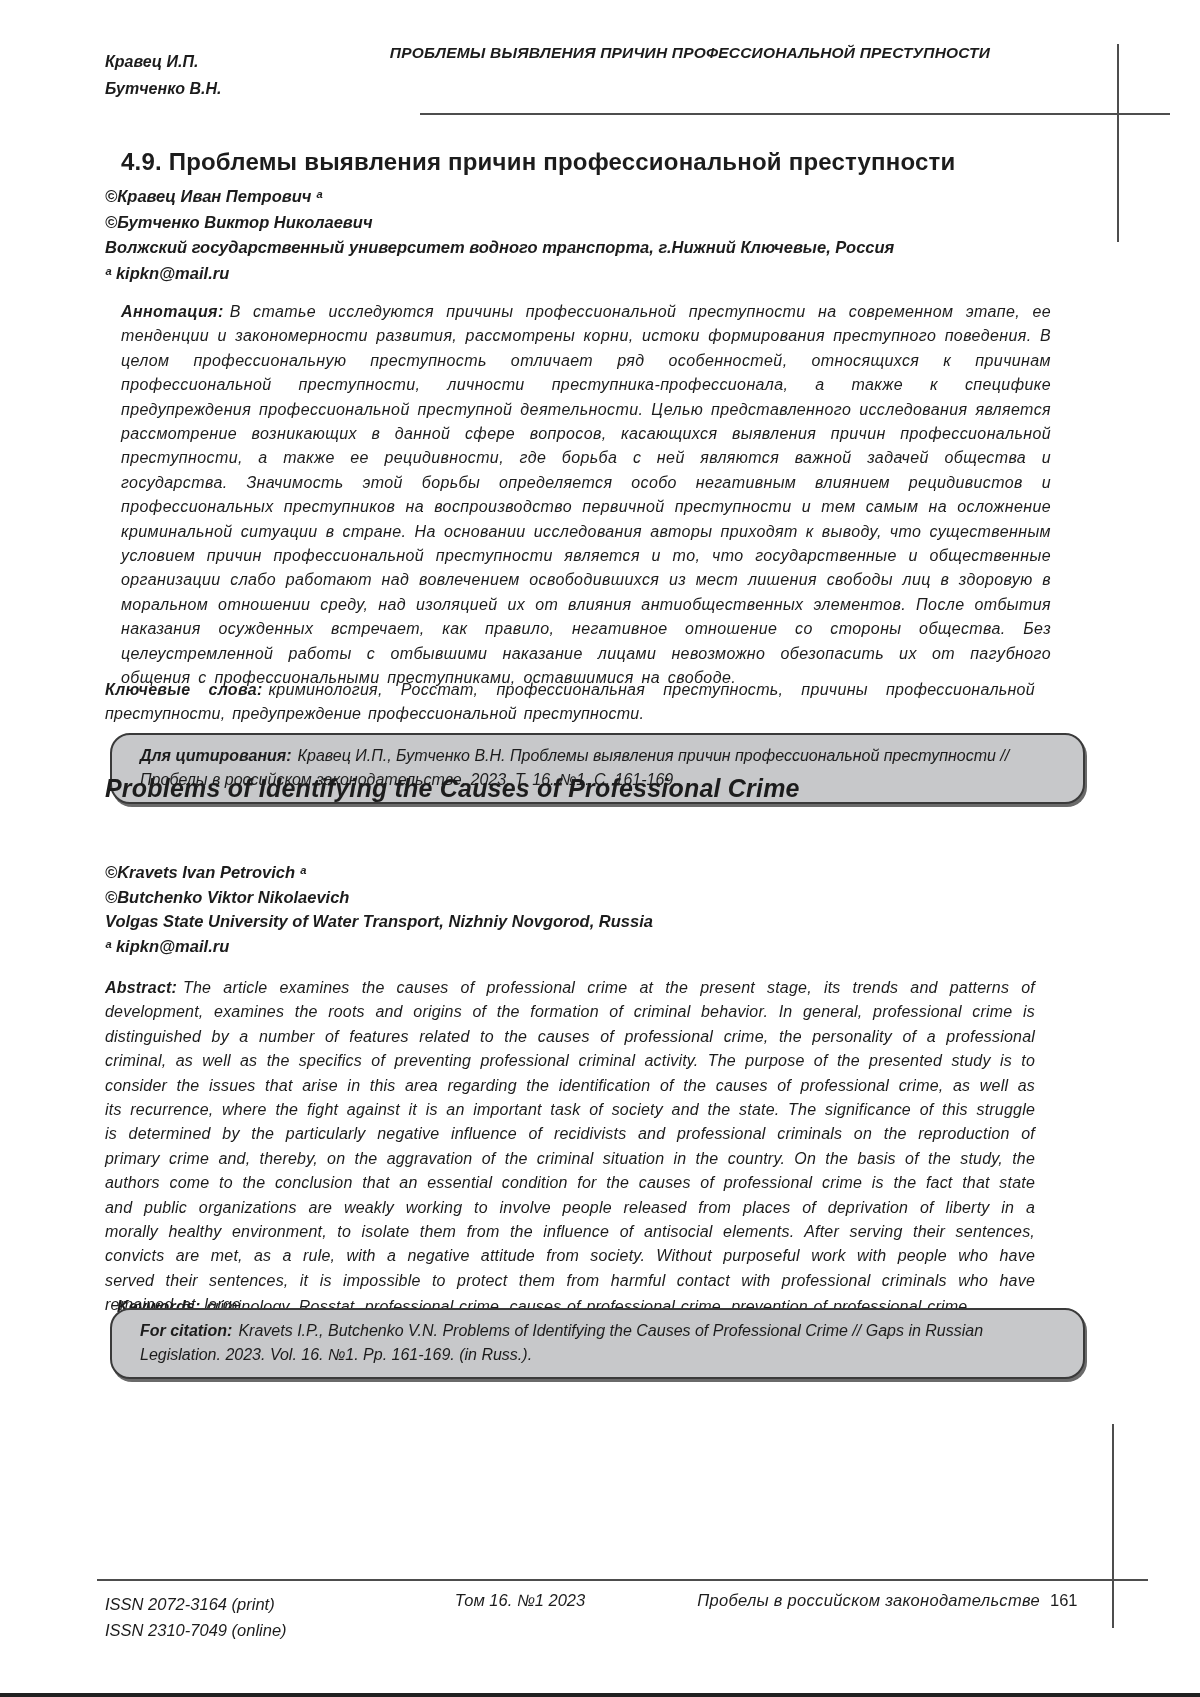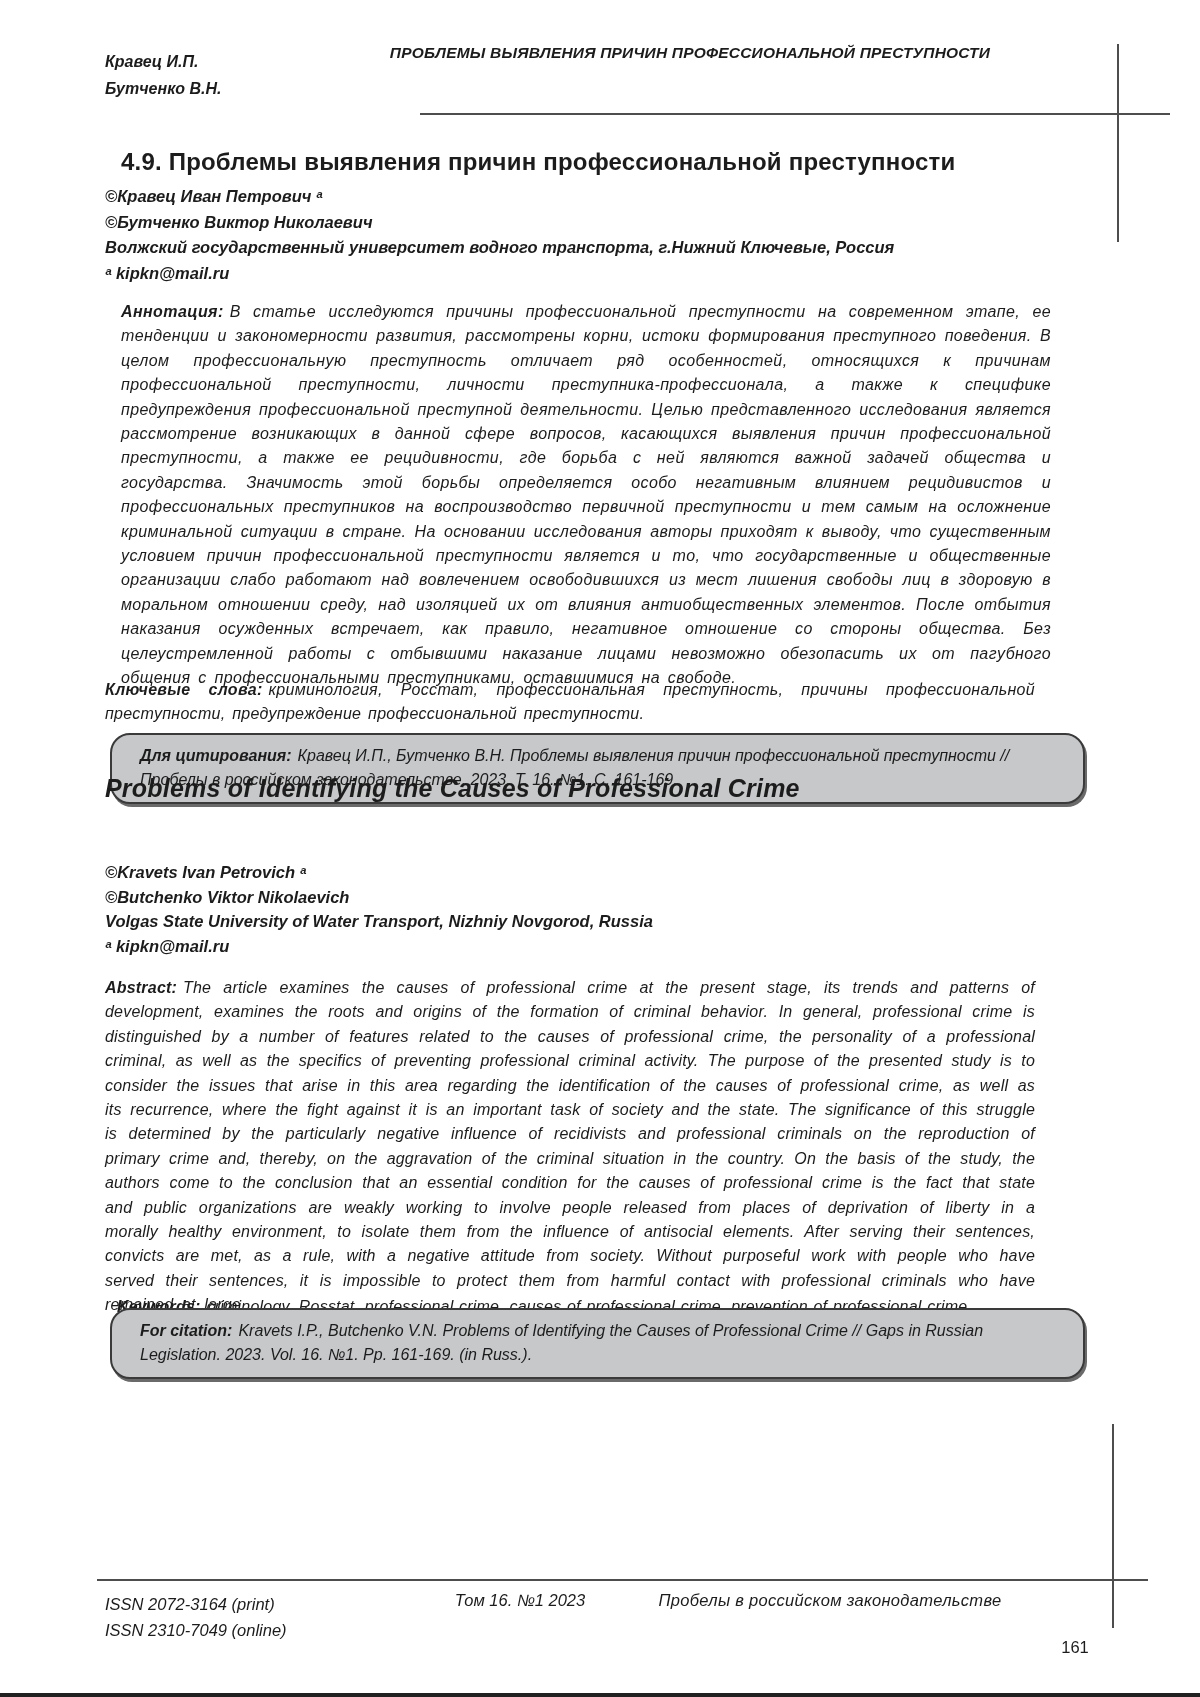--- a/index.html
+++ b/index.html
@@ -33,22 +33,22 @@
   .cite-ru{top:733px;}
   .cite-en{top:1308px;}
 
   .title-en{left:105px;top:774px;font-size:25px;font-weight:bold;font-style:italic;letter-spacing:0.2px;}
   .authors-en{left:105px;top:860px;font-size:16.5px;font-weight:bold;font-style:italic;line-height:24.5px;}
   .abstract-en{left:105px;top:976px;width:930px;letter-spacing:0.2px;word-spacing:4px;}
   .keywords-en{left:105px;top:1283px;width:930px;letter-spacing:0.2px;word-spacing:1px;}
 
   .footer-issn{left:105px;top:1591px;font-size:16.5px;font-style:italic;line-height:26px;}
   .footer-volume{left:400px;top:1591px;width:240px;text-align:center;font-size:16.5px;font-style:italic;}
-  .footer-journal{left:620px;top:1591px;width:420px;text-align:center;font-size:16.5px;font-style:italic;letter-spacing:0.3px;}
-  .footer-page{left:1050px;top:1638px;width:50px;text-align:center;font-size:16.5px;}
+  .footer-journal{left:620px;top:1591px;width:420px;text-align:right;font-size:16.5px;font-style:italic;letter-spacing:0.3px;}
+  .footer-page{left:1050px;top:1591px;width:50px;font-size:16.5px;}
 </style>
 </head>
 <body>
 
 <div class="page">
 
   <div class="abs rh-authors">
     <div>Кравец И.П.</div>
     <div>Бутченко В.Н.</div>
   </div>

